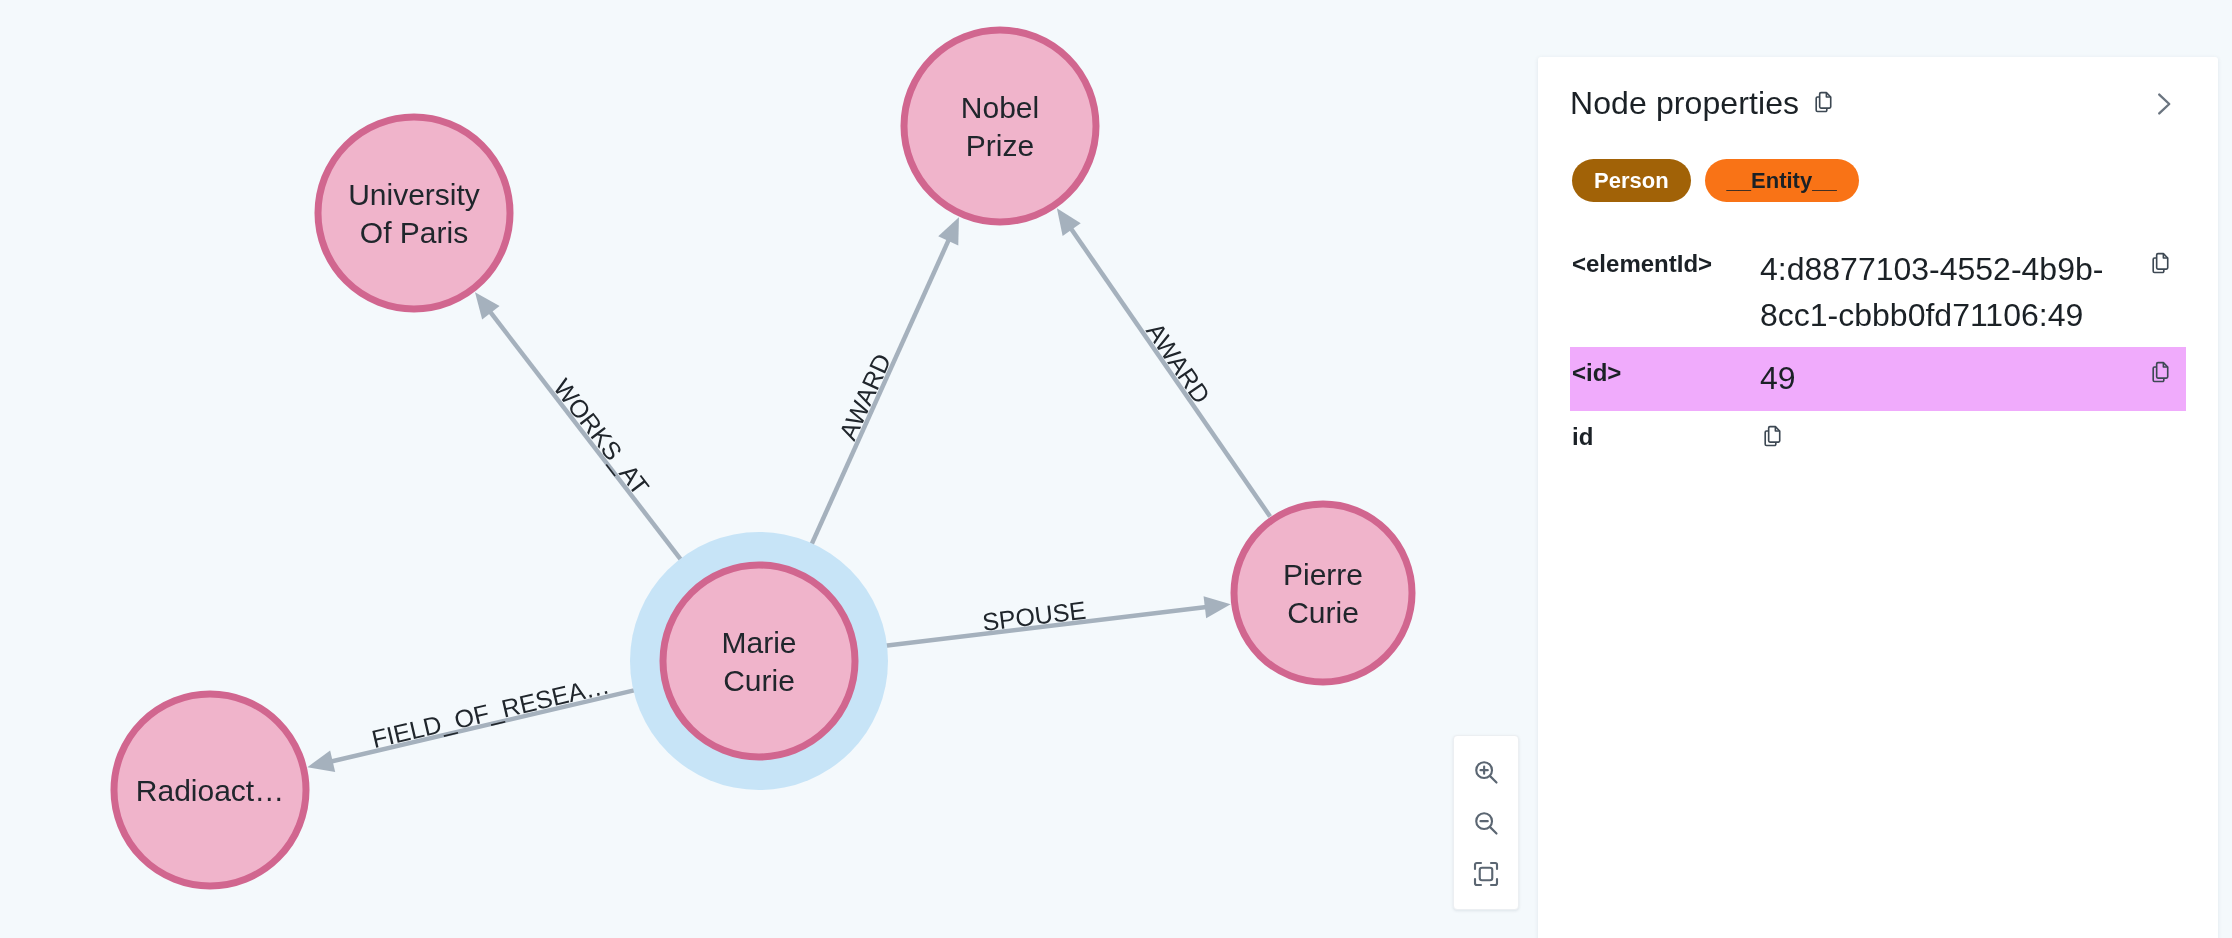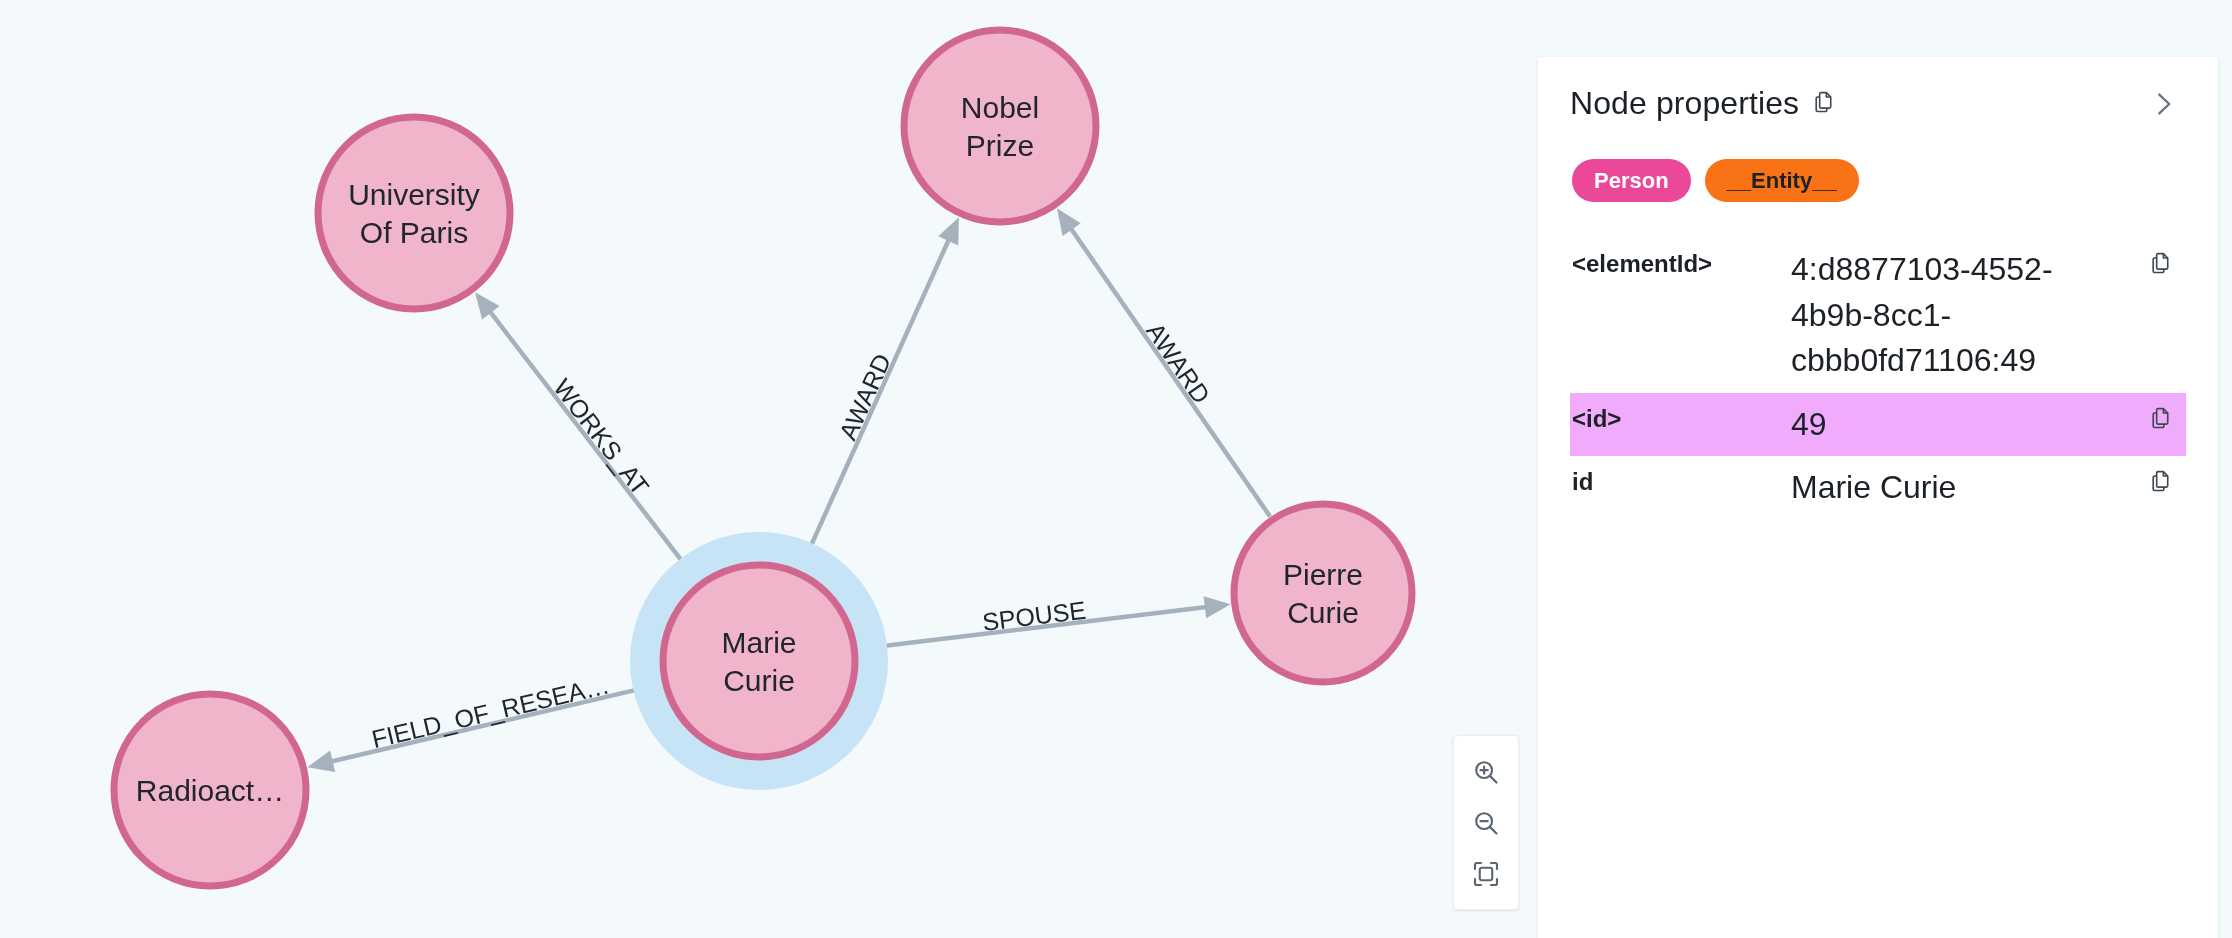--- a/index.html
+++ b/index.html
@@ -91,21 +91,21 @@
   .chip {
     border-radius: 999px;
     font-size: 22px; font-weight: 700;
     padding: 9px 22px;
     line-height: 1.15;
     white-space: nowrap;
     cursor: pointer;
   }
 
   #prop-table { width: 100%; border-collapse: collapse; }
-  .prop-row { display: flex; align-items: flex-start; padding: 9px 8px 9px 2px; gap: 31px; }
+  .prop-row { display: flex; align-items: flex-start; padding: 9px 8px 9px 2px; }
   .prop-row.zebra { background: #f0abfc; }
   .prop-key {
     width: 188px; flex: 0 0 188px;
     font-size: 24px; font-weight: 700; color: #1b2126;
     line-height: 1.42;
   }
   .prop-val {
     flex: 1 1 auto;
     font-size: 32px; font-weight: 400; color: #1b2126;
     line-height: 1.42;
@@ -227,21 +227,21 @@
       <div id="collapse-btn">
         <span>
           <svg width="30" height="30" viewBox="0 0 24 24" fill="none" stroke="#6b7580" stroke-width="1.9" stroke-linecap="round" stroke-linejoin="round">
             <polyline points="9,4.5 17,12 9,19.5"></polyline>
           </svg>
         </span>
       </div>
     </div>
 
     <div id="chips">
-        <div class="chip" style="background: #ec4899; color: rgb(255, 255, 255);">Person</div>
+        <div class="chip" style="background: #a16207; color: rgb(255, 255, 255);">Person</div>
         <div class="chip" style="background: #f97316; color: rgb(27, 33, 38);">__Entity__</div>
       </div>
 
     <div id="prop-table">
         <div class="prop-row">
           <div class="prop-key">&lt;elementId&gt;</div>
           <div class="prop-val">4:d8877103-4552-4b9b-8cc1-cbbb0fd71106:49</div>
           <div class="prop-copy"><svg width="26" height="26" viewBox="0 0 24 24" fill="none" stroke="#3d4853" stroke-width="1.5" stroke-linejoin="round">
   <path d="M9.2 3.4 h5.0 l4.0 4.0 v9.0 a1.2 1.2 0 0 1 -1.2 1.2 h-7.8 a1.2 1.2 0 0 1 -1.2 -1.2 V4.6 a1.2 1.2 0 0 1 1.2 -1.2 z"></path>
   <path d="M14.2 3.4 v4.0 h4.0"></path>
@@ -252,21 +252,20 @@
           <div class="prop-key">&lt;id&gt;</div>
           <div class="prop-val">49</div>
           <div class="prop-copy"><svg width="26" height="26" viewBox="0 0 24 24" fill="none" stroke="#3d4853" stroke-width="1.5" stroke-linejoin="round">
   <path d="M9.2 3.4 h5.0 l4.0 4.0 v9.0 a1.2 1.2 0 0 1 -1.2 1.2 h-7.8 a1.2 1.2 0 0 1 -1.2 -1.2 V4.6 a1.2 1.2 0 0 1 1.2 -1.2 z"></path>
   <path d="M14.2 3.4 v4.0 h4.0"></path>
   <path d="M14.6 17.6 v2.0 a1.2 1.2 0 0 1 -1.2 1.2 H6.0 a1.2 1.2 0 0 1 -1.2 -1.2 V8.6 a1.2 1.2 0 0 1 1.2 -1.2 h2.2"></path>
 </svg></div>
         </div>
         <div class="prop-row">
           <div class="prop-key">id</div>
-          <div class="prop-val">Marie Curie</div>
           <div class="prop-copy"><svg width="26" height="26" viewBox="0 0 24 24" fill="none" stroke="#3d4853" stroke-width="1.5" stroke-linejoin="round">
   <path d="M9.2 3.4 h5.0 l4.0 4.0 v9.0 a1.2 1.2 0 0 1 -1.2 1.2 h-7.8 a1.2 1.2 0 0 1 -1.2 -1.2 V4.6 a1.2 1.2 0 0 1 1.2 -1.2 z"></path>
   <path d="M14.2 3.4 v4.0 h4.0"></path>
   <path d="M14.6 17.6 v2.0 a1.2 1.2 0 0 1 -1.2 1.2 H6.0 a1.2 1.2 0 0 1 -1.2 -1.2 V8.6 a1.2 1.2 0 0 1 1.2 -1.2 h2.2"></path>
 </svg></div>
         </div>
       </div>
 
   </div>
 </div>

